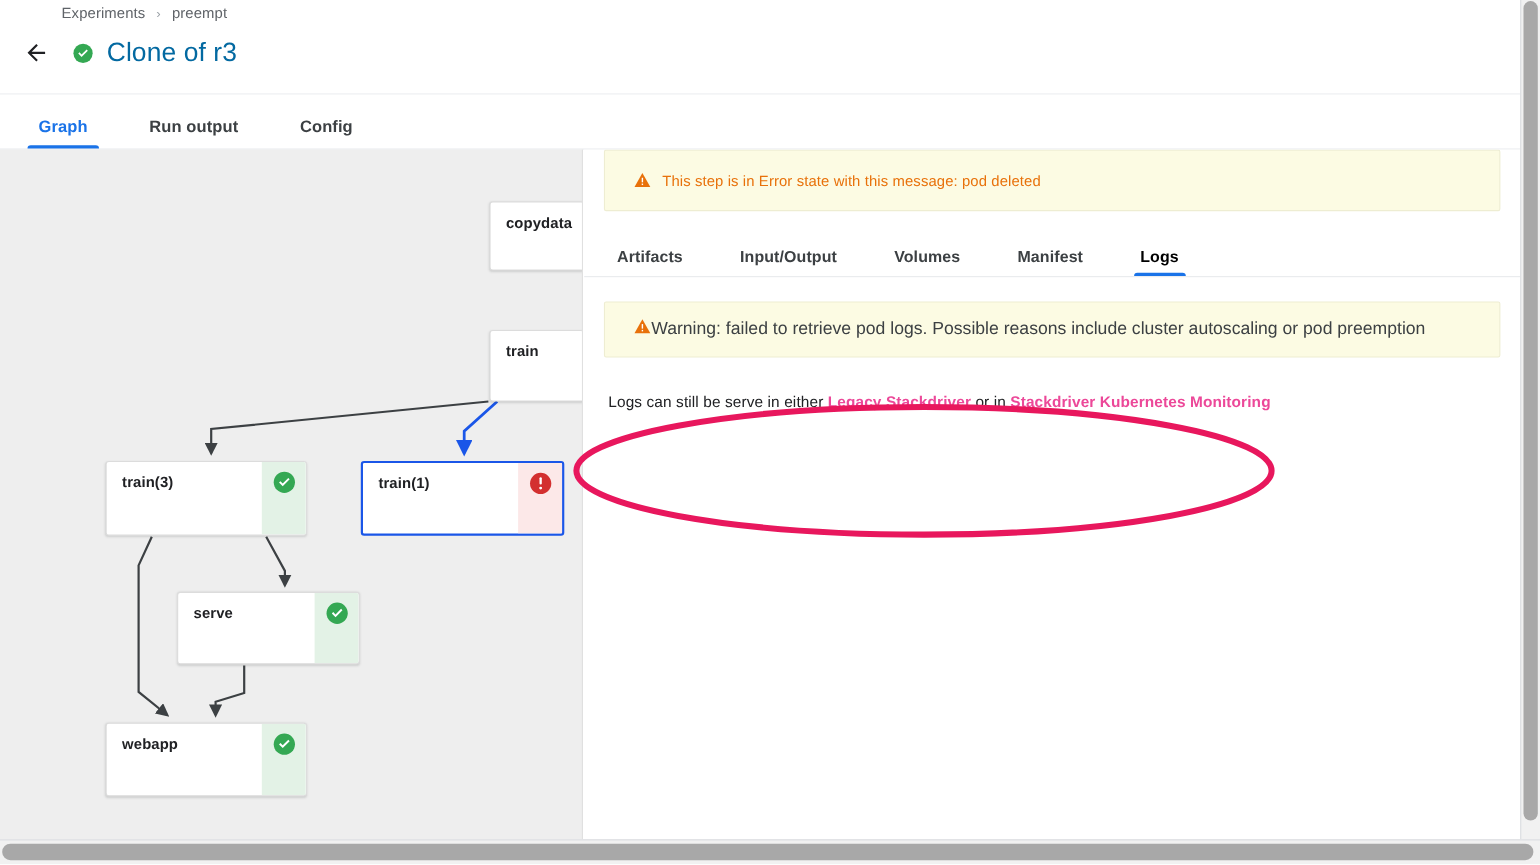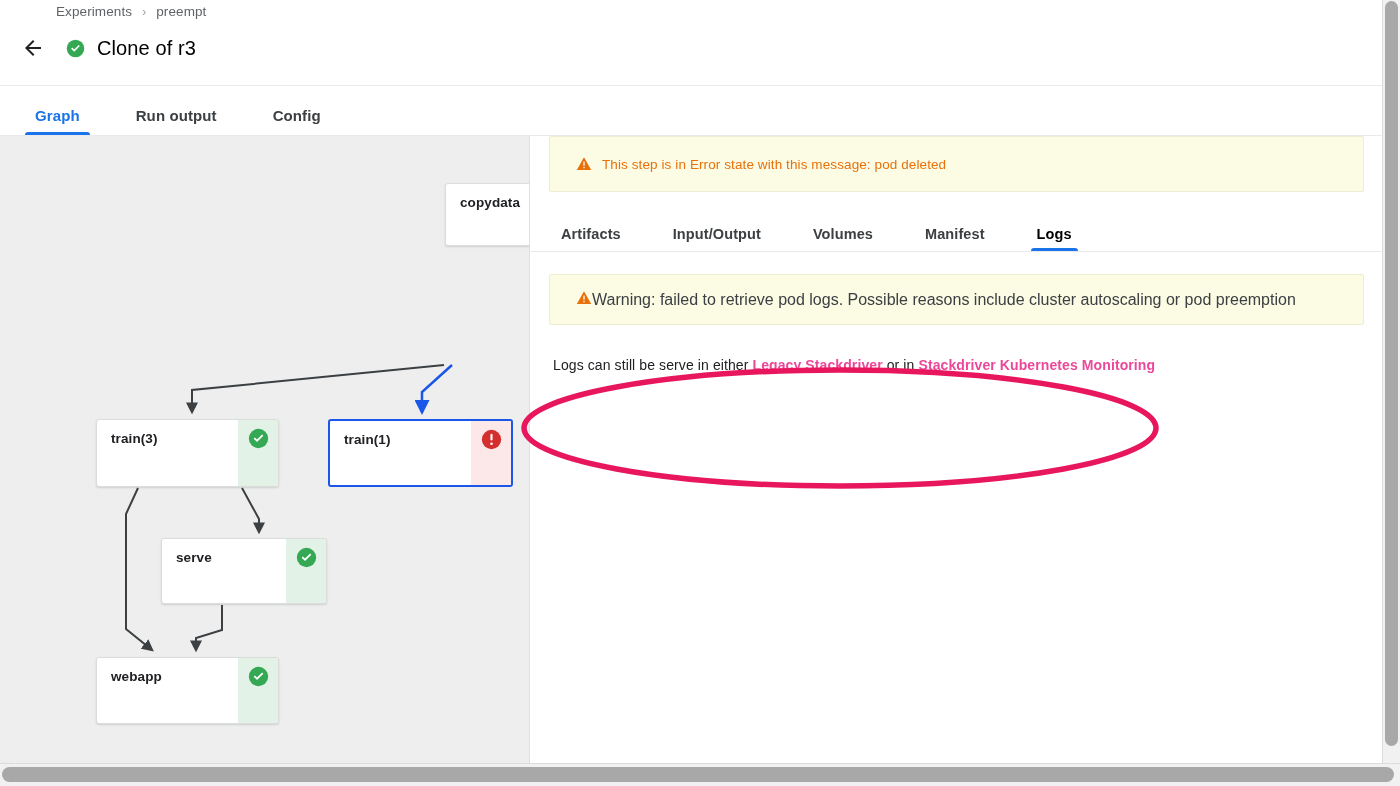--- a/index.html
+++ b/index.html
@@ -60,22 +60,22 @@
     cursor: pointer;
     color: #202124;
   }
   .status-dot {
     margin-left: 20px;
     width: 19px; height: 19px;
     display: block;
   }
   .page-title {
     margin-left: 12px;
-    font-size: 20px;
-    color: #000000;
+    font-size: 24px;
+    color: #0369a1;
     font-weight: 400;
     letter-spacing: 0.1px;
   }
 
   
   .main-tabs {
     position: absolute;
     left: 0; top: 86px;
     width: 1382px;
     height: 50px;
@@ -359,20 +359,23 @@
 
       <path d="M 138 352 L 126 378 L 126 493 L 152 514" fill="none" stroke="#3c4043" stroke-width="2" marker-end="url(#arrowDark)"></path>
 
       <path d="M 222 469 L 222 494 L 196 502 L 196 514" fill="none" stroke="#3c4043" stroke-width="2" marker-end="url(#arrowDark)"></path>
     </svg>
 
     <div class="node" style="left:445px; top:47px; width:86px; height:63px;">
       <span class="node-label">copydata</span>
     </div>
 
+    <div class="node" style="left:445px; top:164px; width:86px; height:65px;">
+      <span class="node-label">train</span>
+    </div>
 
     <div class="node ok" style="left:96px; top:283px; width:183px; height:68px;">
       <span class="node-label">train(3)</span>
       <span class="status-strip">
         <svg width="21" height="21" viewBox="0 0 20 20" aria-hidden="true">
           <circle cx="10" cy="10" r="9.2" fill="#34a853"></circle>
           <path d="M8.6 13.4 5.4 10.2l1.2-1.2 2 2 4.8-4.8 1.2 1.2z" fill="#ffffff"></path>
         </svg>
       </span>
     </div>

